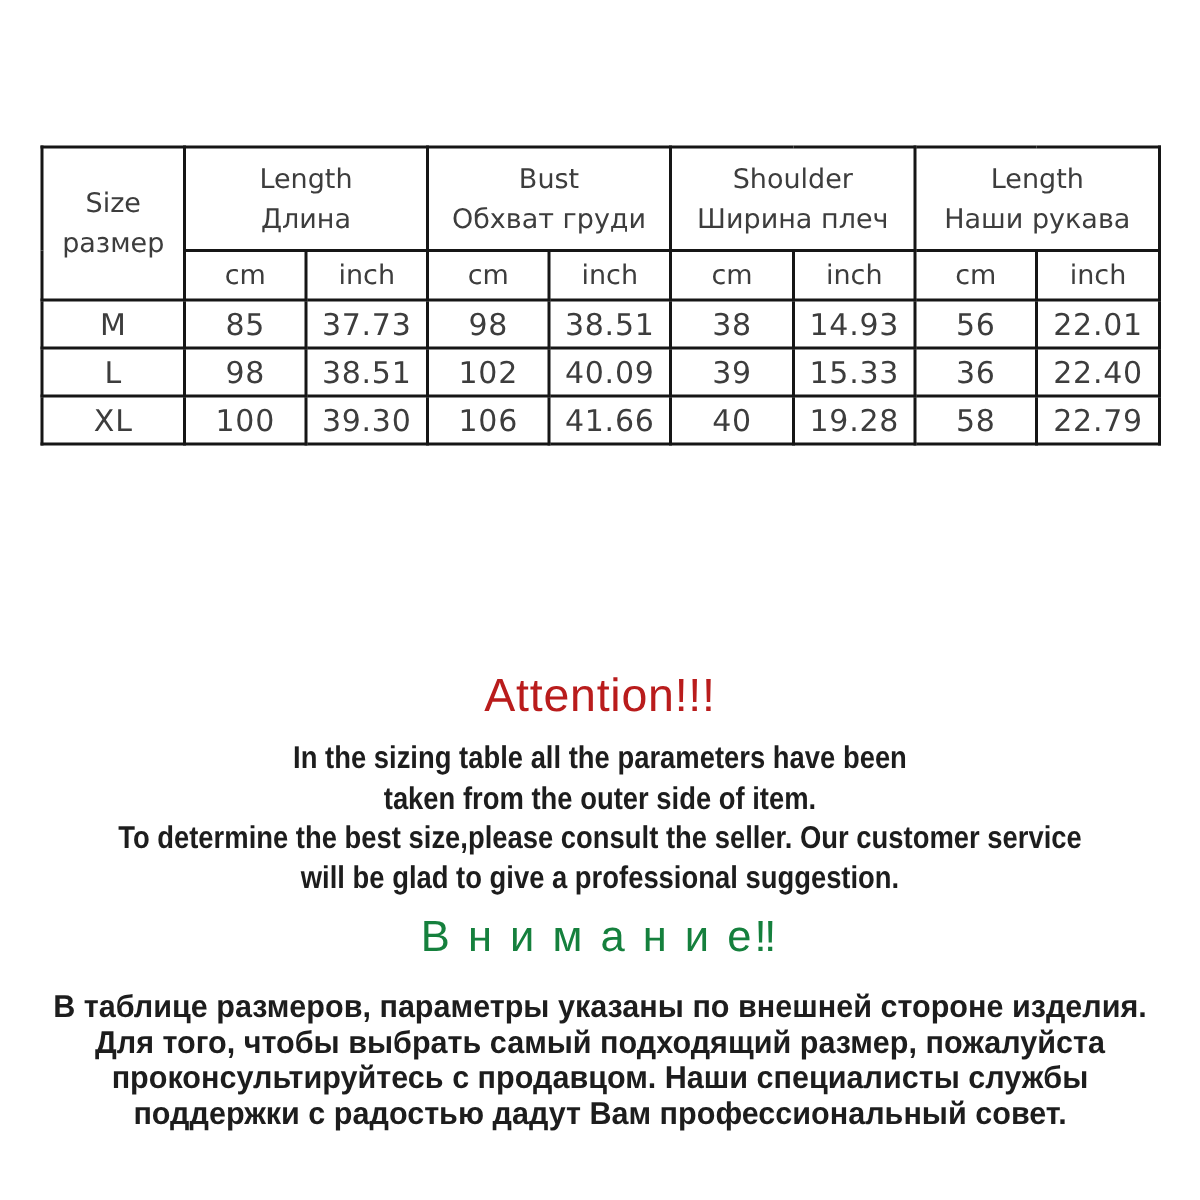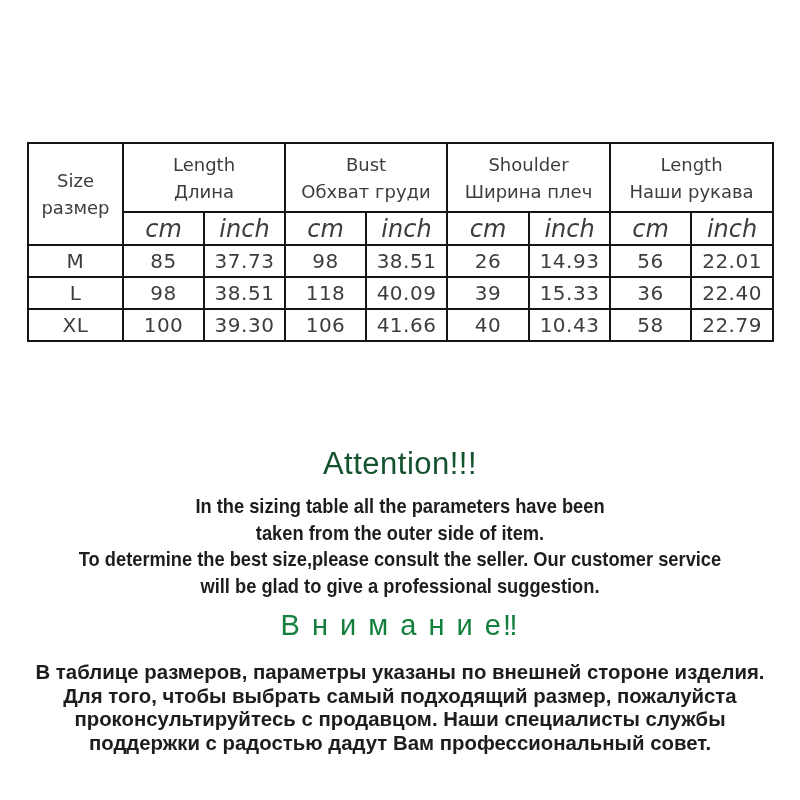--- a/index.html
+++ b/index.html
@@ -9,39 +9,38 @@
     overflow: hidden;
   }
 
   
   .sizing-table-wrap { position: absolute; left: 27px; top: 97px; }
   table.sizing-table {
     border-collapse: collapse;
     table-layout: fixed;
     width: 745px;
     color: #3d3d3d;
-    margin-top: 45px;
   }
   table.sizing-table th, table.sizing-table td {
     border: 2px solid #161616;
     text-align: center;
     vertical-align: middle;
     font-weight: 400;
     padding: 0;
   }
   tr.row-group th { height: 67px; font-size: 18px; line-height: 27px; }
-  tr.row-units th { height: 31px; font-size: 24px; font-style: italic; }
+  tr.row-units th { height: 31px; font-size: 18px; }
   th.size-head { font-size: 18px; line-height: 27px; }
   tbody td { height: 30px; font-size: 20px; letter-spacing: 0.5px; }
 
   
   .centered-block { position: absolute; left: 0; width: 800px; text-align: center; }
   .attention-title {
     top: 447px;
-    color: #14532d;
+    color: #b91c1c;
     font-family: "Liberation Sans", sans-serif;
     font-size: 31px; line-height: 34px;
     letter-spacing: 0.5px;
   }
   .para-en {
     font-family: "Liberation Sans", sans-serif;
     font-weight: 700; color: #1d1d1d;
     font-size: 21px; line-height: 27px;
     transform: scaleX(0.87); transform-origin: 50% 50%;
   }
@@ -112,44 +111,44 @@
         <th>inch</th>
       </tr>
     </thead>
     <tbody>
       <tr>
         <td>M</td>
         <td>85</td>
         <td>37.73</td>
         <td>98</td>
         <td>38.51</td>
-        <td>26</td>
+        <td>38</td>
         <td>14.93</td>
         <td>56</td>
         <td>22.01</td>
       </tr>
       <tr>
         <td>L</td>
         <td>98</td>
         <td>38.51</td>
-        <td>118</td>
+        <td>102</td>
         <td>40.09</td>
         <td>39</td>
         <td>15.33</td>
         <td>36</td>
         <td>22.40</td>
       </tr>
       <tr>
         <td>XL</td>
         <td>100</td>
         <td>39.30</td>
         <td>106</td>
         <td>41.66</td>
         <td>40</td>
-        <td>10.43</td>
+        <td>19.28</td>
         <td>58</td>
         <td>22.79</td>
       </tr>
     </tbody>
   </table>
 </div>
 
 <div class="centered-block attention-title">Attention!!!</div>
 
 <div class="centered-block para-en para-en-1">

